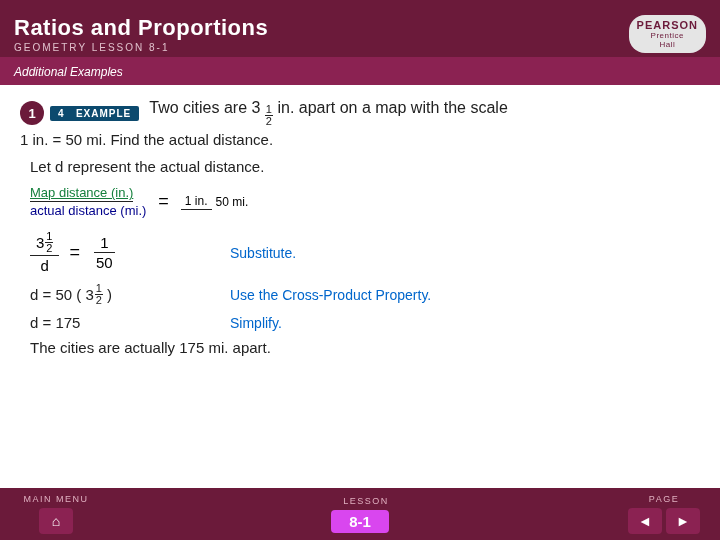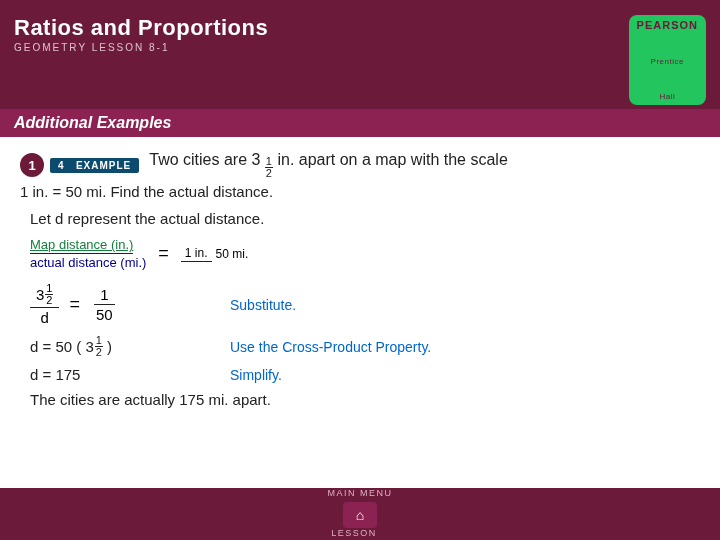--- a/index.html
+++ b/index.html
@@ -25,30 +25,29 @@
       font-weight: bold;
       letter-spacing: 0.5px;
     }
     .header-subtitle {
       font-size: 10px;
       letter-spacing: 2px;
       color: #e0c0cc;
       margin-top: 1px;
     }
     .pearson-logo {
-      background: #22c55e;
-      border-radius: 8px;
+      background: #e5e5e5;
+      border-radius: 16px;
       padding: 4px 8px;
       display: flex;
       flex-direction: column;
       align-items: center;
       justify-content: center;
       min-width: 72px;
       min-height: 38px;
-      gap: 26px;
     }
     .pearson-text {
       color: #6b1a3a;
       font-size: 11px;
       font-weight: bold;
       letter-spacing: 1px;
     }
     .prentice-text {
       color: #6b1a3a;
       font-size: 8px;
@@ -60,22 +59,22 @@
       letter-spacing: 0.5px;
     }
 
     
     .additional-examples-bar {
       background: #8b2252;
       padding: 5px 14px;
     }
     .additional-examples-label {
       color: white;
-      font-size: 16px;
-      font-weight: bold;
+      font-size: 12px;
+      font-weight: normal;
       font-style: italic;
     }
 
     
     .content {
       padding: 14px 30px 10px 20px;
       background: #fff;
     }
 
     
@@ -244,21 +243,20 @@
       position: absolute;
       bottom: 0;
       left: 0;
       width: 720px;
       height: 52px;
       background: #6b1a3a;
       display: flex;
       align-items: center;
       justify-content: space-between;
       padding: 0 16px;
-      flex-direction: column;
     }
     .nav-section {
       display: flex;
       flex-direction: column;
       align-items: center;
       min-width: 80px;
     }
     .nav-label {
       color: #e0b0c0;
       font-size: 9px;
@@ -275,21 +273,21 @@
       height: 26px;
       cursor: pointer;
       display: flex;
       align-items: center;
       justify-content: center;
       font-size: 14px;
     }
     .lesson-section {
       display: flex;
       flex-direction: column;
-      align-items: flex-start;
+      align-items: flex-end;
     }
     .lesson-label {
       color: #e0b0c0;
       font-size: 9px;
       letter-spacing: 1.5px;
       text-transform: uppercase;
       margin-bottom: 4px;
     }
     .lesson-badge {
       background: #d946ef;

